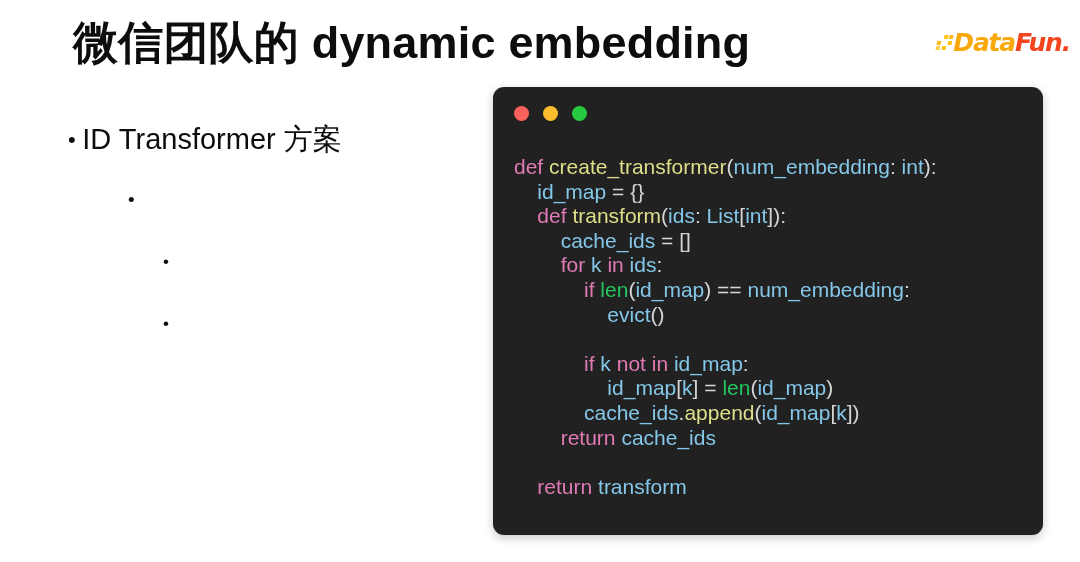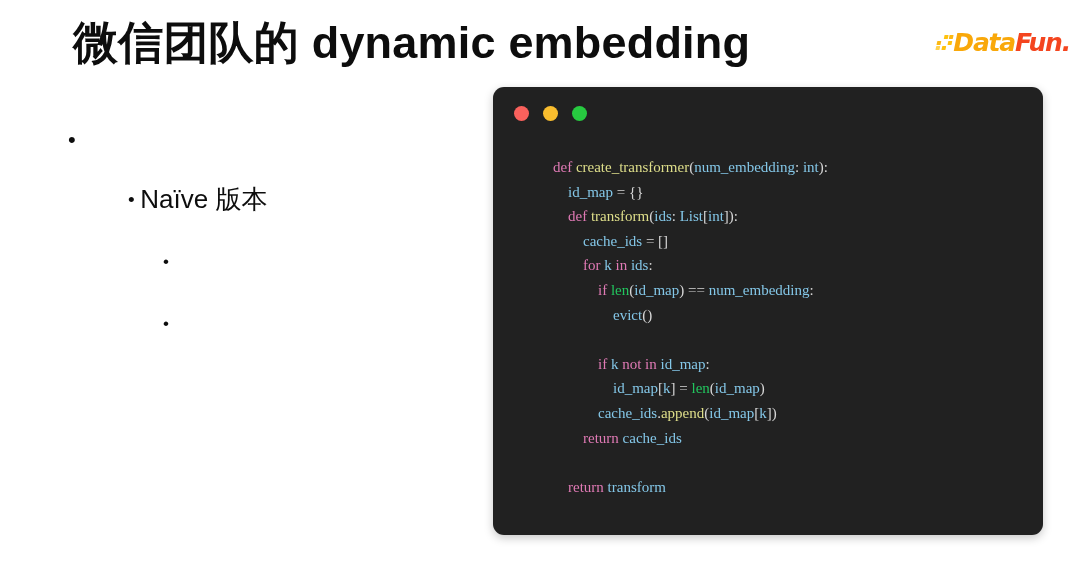--- a/index.html
+++ b/index.html
@@ -136,26 +136,25 @@
   }
   .tl.close    { background: #f9615c; }
   .tl.minimize { background: #f9bd2e; }
   .tl.zoom     { background: #27ca40; }
 
   .code-body {
     position: absolute;
     left: 21px;
     top: 68px;
     right: 10px;
-    font-family: Liberation Serif, serif;
-    font-size: 15px;
+    font-family: Liberation Sans, sans-serif;
+    font-size: 21px;
     line-height: 24.6px;
     white-space: pre;
     color: #d6d6d6;
-    margin-left: 39px;
   }
   .code-line { min-height: 24.6px; }
 
   
   .tok-kw      { color: #e07ab5; }
   .tok-fn      { color: #dede8a; }
   .tok-var     { color: #84c7e8; }
   .tok-type    { color: #84c7e8; }
   .tok-builtin { color: #22c55e; }
   .tok-punc    { color: #d6d6d6; }
@@ -181,24 +180,24 @@
         <i class="d0"></i>
     </span>
     <span class="brand-wordmark">
       <span class="w-data">Data</span><span class="w-fun">Fun</span><span class="w-dot">.</span>
     </span>
   </div>
 
   <div class="bullets">
       <div class="bullet lvl1">
         <span class="dot">•</span>
+        <span>ID Transformer 方案</span>
       </div>
       <div class="bullet lvl2">
         <span class="dot">•</span>
-        <span>Naïve 版本</span>
       </div>
       <div class="bullet lvl3">
         <span class="dot">•</span>
       </div>
       <div class="bullet lvl3">
         <span class="dot">•</span>
       </div>
     </div>
 
   <div class="code-window">

